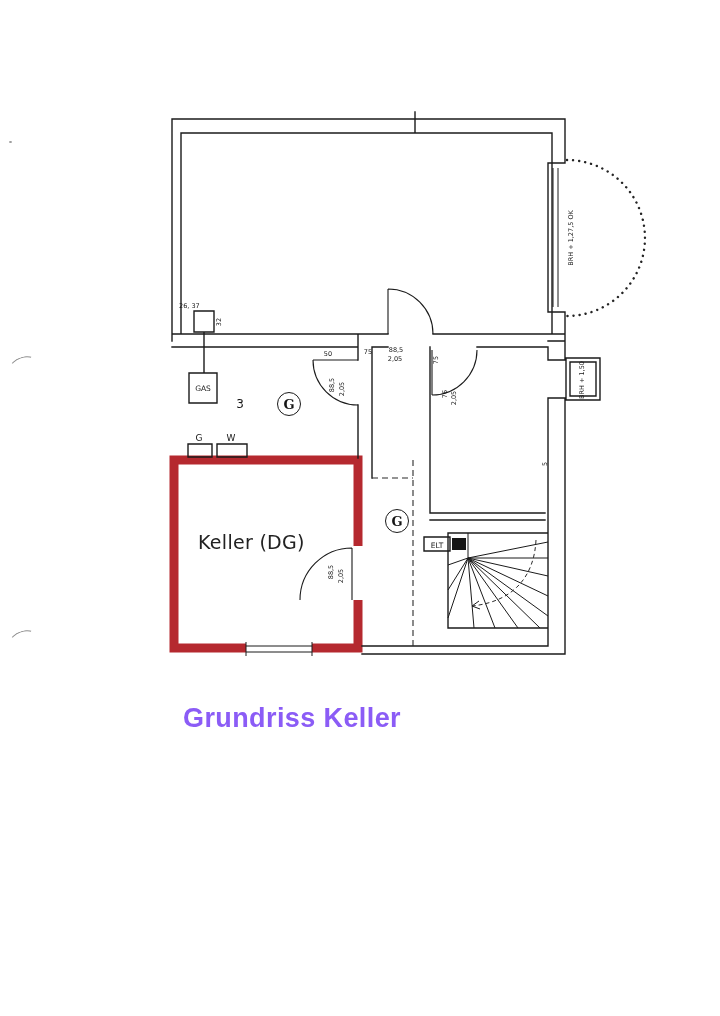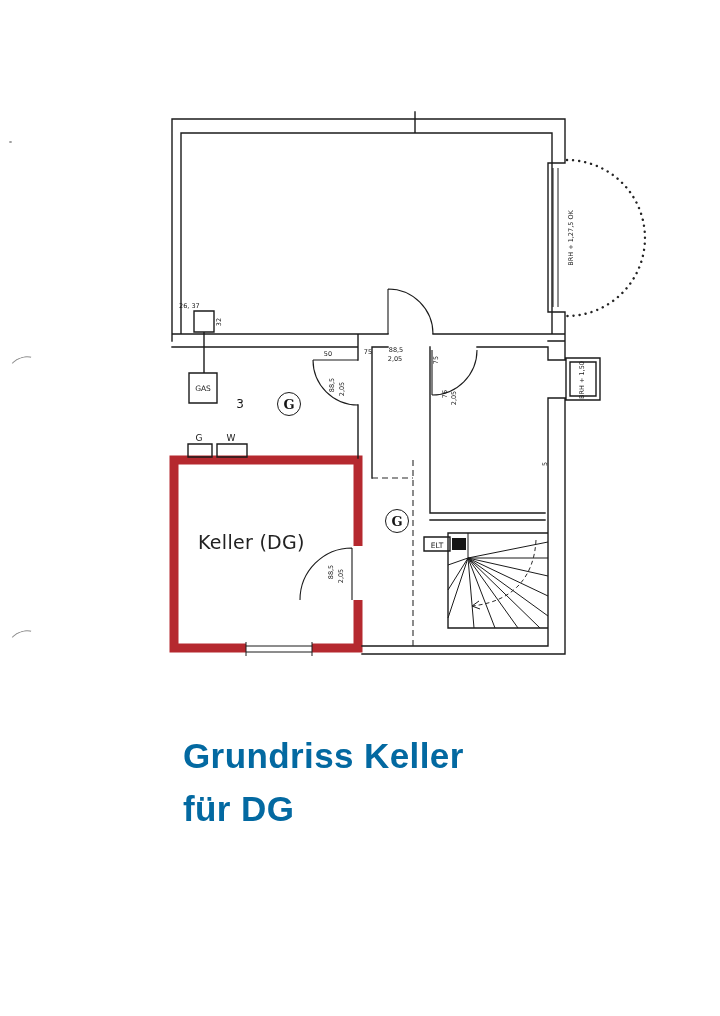--- a/index.html
+++ b/index.html
@@ -18,23 +18,23 @@
   .gap{fill:#ffffff;stroke:none;}
   text{fill:#161616;font-family:"DejaVu Sans",sans-serif;}
   .dim{font-size:6.5px;}
   .lbl-small{font-size:9px;}
   .lbl-gas{font-size:7.5px;}
   .lbl-room{font-size:12px;}
   .lbl-g{font-size:13px;font-weight:bold;font-family:"DejaVu Serif",serif;}
   .lbl-keller{font-size:19px;fill:#222;letter-spacing:.3px;}
   .lbl-elt{font-size:7.5px;}
   .title{
-    position:absolute;left:183px;top:730px;
-    font-size:35px;font-weight:bold;line-height:1.5;
-    color:#0369a1;letter-spacing:.4px;
+    position:absolute;left:183px;top:698px;
+    font-size:27px;font-weight:bold;line-height:1.5;
+    color:#8b5cf6;letter-spacing:.4px;
   }
   .punch{
     position:absolute;width:24px;height:13px;border:1.5px solid transparent;
     border-top-color:#8f8f8f;border-radius:50%;transform:rotate(-18deg);
   }
   .speck{position:absolute;background:#9a9a9a;border-radius:50%;}
 </style>
 </head>
 <body>
 
@@ -139,16 +139,15 @@
       <text class="dim" x="333" y="572" text-anchor="middle" transform="rotate(-90 333 572)">88,5</text>
       <text class="dim" x="343" y="576" text-anchor="middle" transform="rotate(-90 343 576)">2,05</text>
       <text class="dim" x="547" y="464" text-anchor="middle" transform="rotate(-90 547 464)">5</text>
       <text class="dim" x="573" y="238" text-anchor="middle" transform="rotate(-90 573 238)">BRH + 1,27,5 OK</text>
       <text class="dim" x="584" y="380" text-anchor="middle" transform="rotate(-90 584 380)">BRH + 1,50</text>
     </g>
   </svg>
 
   <div class="title">
     <div>Grundriss Keller</div>
-    <div>für DG</div>
   </div>
 
 </div>
 
 </body></html>

